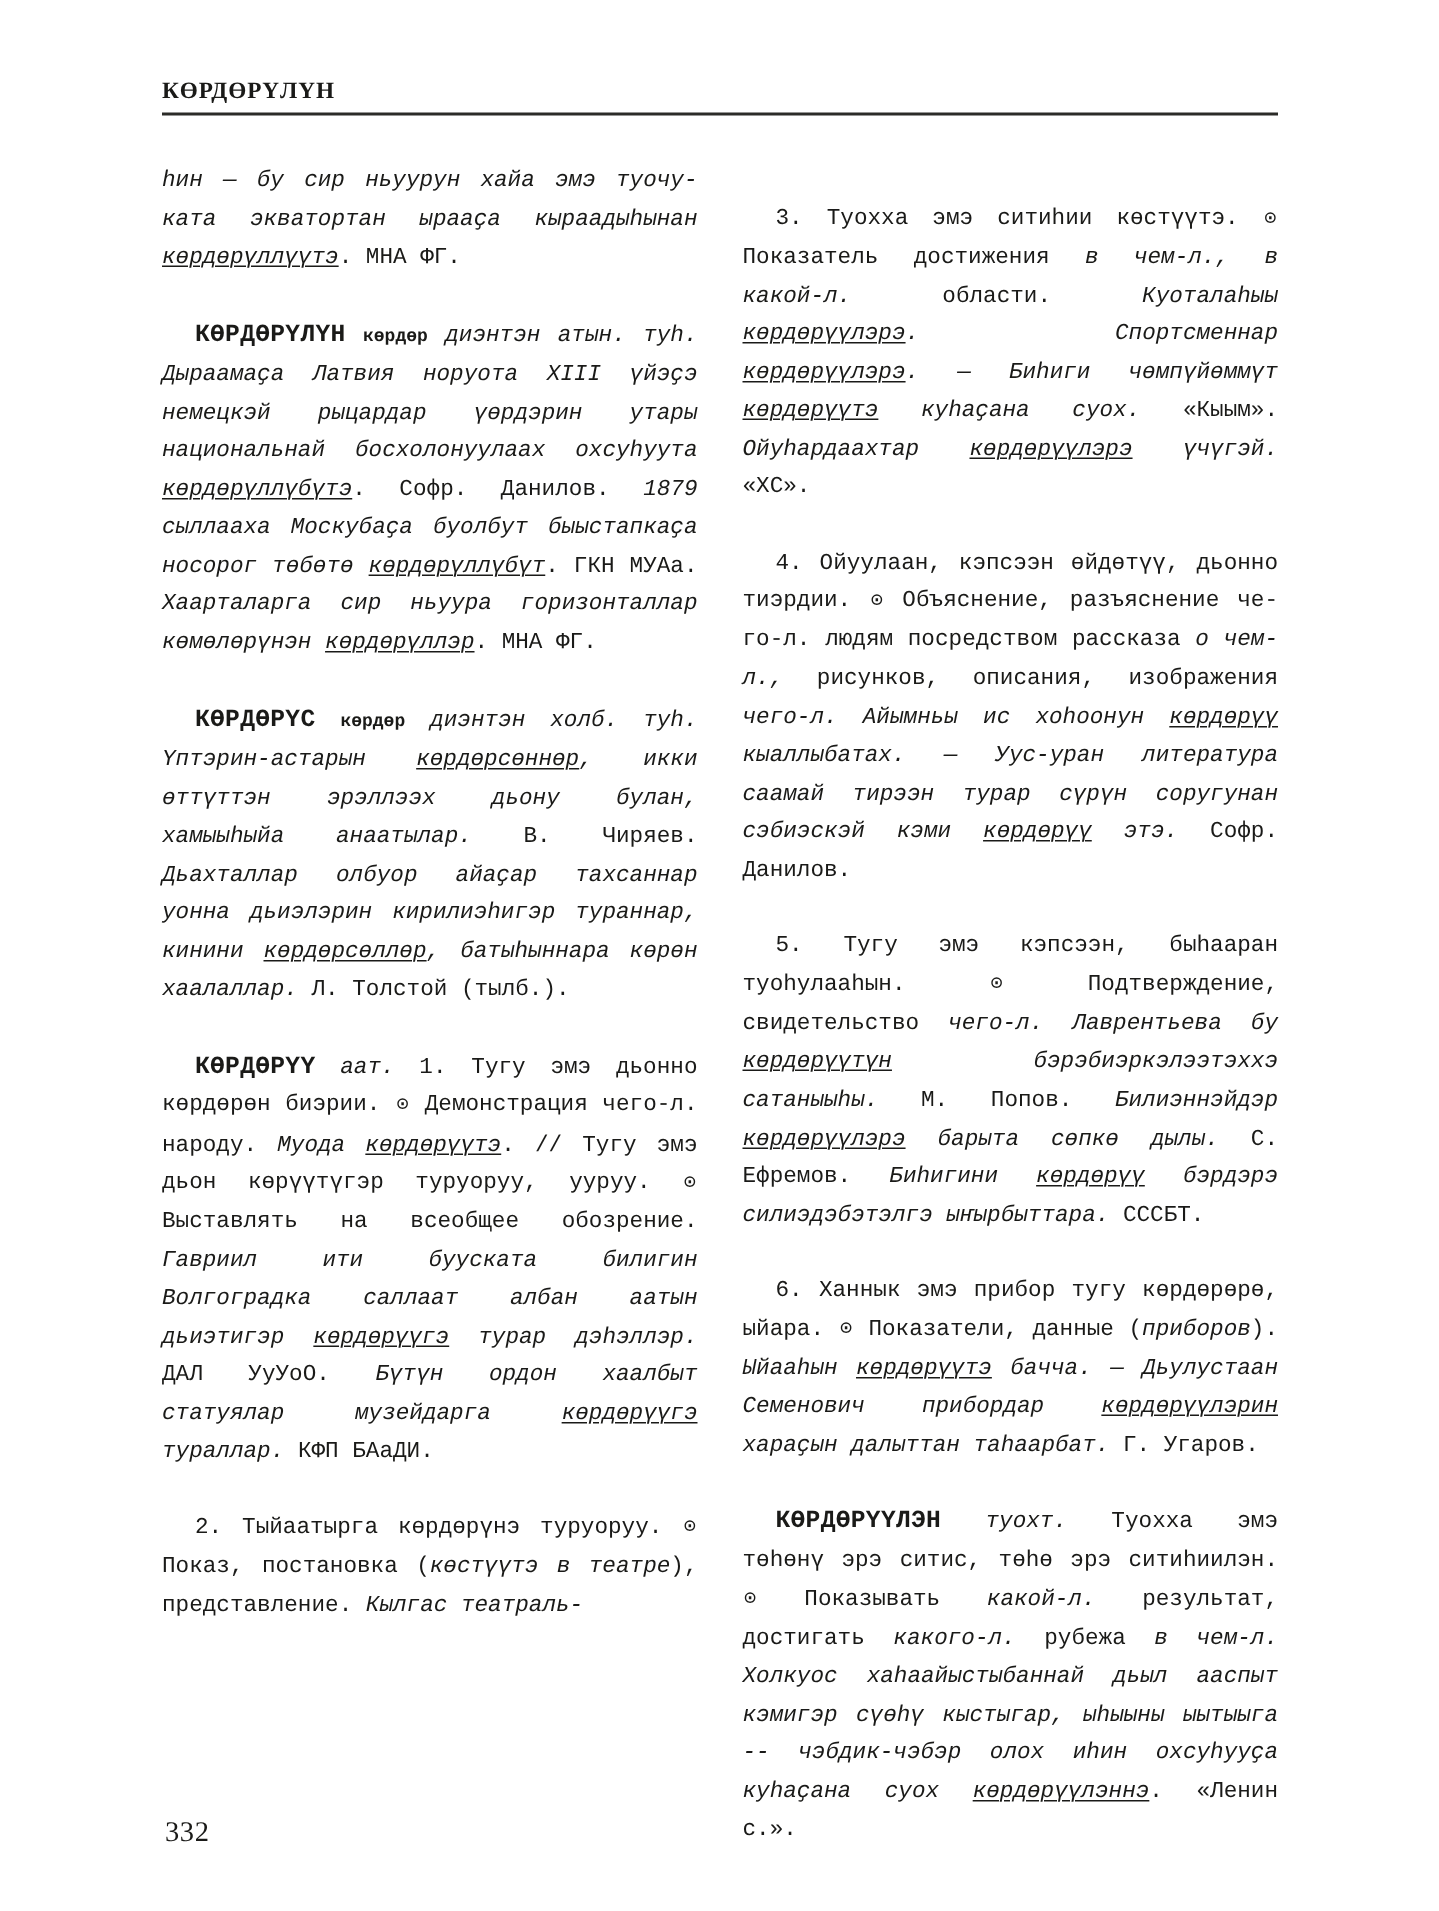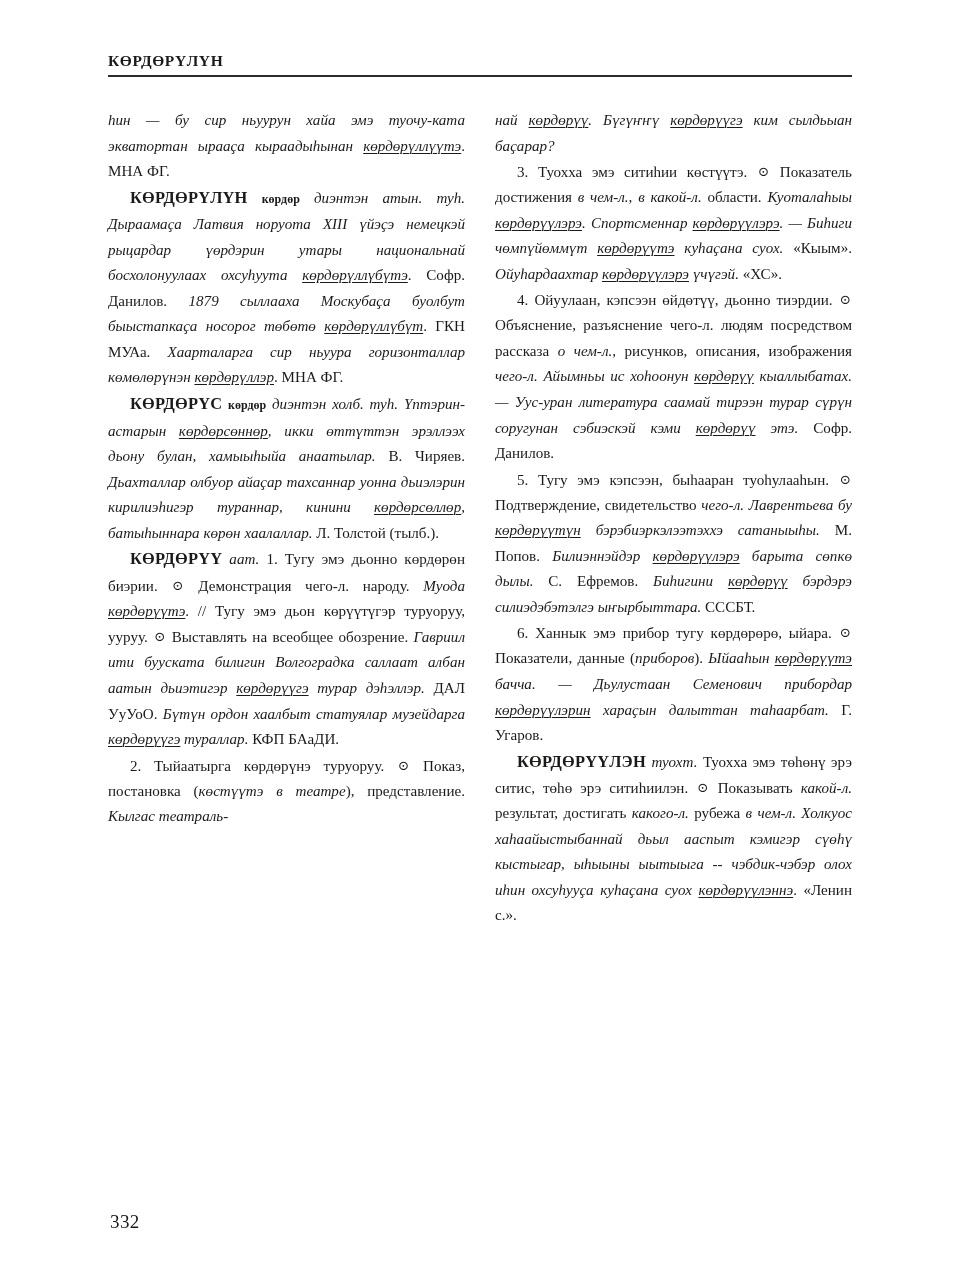--- a/index.html
+++ b/index.html
@@ -48,33 +48,34 @@
     position: absolute;
     left: 108px;
     top: 108px;
     width: 744px;
     display: flex;
     gap: 30px;
   }
   .col {
     width: 357px;
     flex: 0 0 357px;
+    font-family: Liberation Mono, monospace;
   }
 
   p.para {
     margin: 0;
     font-size: 15.1px;
     line-height: 25.55px;
     text-align: justify;
     text-justify: inter-word;
     hyphens: manual;
     font-style: italic;
   }
   p.para.cont { text-indent: 0; }
-  p.para.ind  { text-indent: 22px; }
+  p.para.ind  { text-indent: 22px; margin-top: 25px; }
 
   
   .r  { font-style: normal; }
   
   .i  { font-style: italic; }
 
   
   .hw {
     font-style: normal;
     font-weight: 700;
@@ -133,21 +134,20 @@
       <p class="para ind"><span class="hw">КӨРДӨРҮС</span> <span class="hwb">көрдөр</span> диэнтэн холб. туһ. Үптэрин-астарын <span class="u">көрдөрсөннөр</span>, икки өттүттэн эрэллээх дьону булан, хамыыһыйа анаатылар.<span class="r"> В. Чиряев.</span> Дьахталлар олбуор айаҫар тахсаннар уонна дьиэлэрин кирилиэһигэр тураннар, кинини <span class="u">көрдөрсөллөр</span>, батыһыннара көрөн хаалаллар.<span class="r"> Л. Толстой (тылб.).</span></p>
 
       <p class="para ind"><span class="hw">КӨРДӨРҮҮ</span> <span class="i">аат.</span> <span class="r">1.</span><span class="r"> Тугу эмэ дьонно көрдөрөн биэрии.</span> <span class="dot">⊙</span><span class="r"> Демонстрация чего-л. народу.</span> Муода <span class="u">көрдөрүүтэ</span><span class="r">. //</span><span class="r"> Тугу эмэ дьон көрүүтүгэр туруоруу, ууруу.</span> <span class="dot">⊙</span><span class="r"> Выставлять на всеобщее обозрение.</span> Гавриил ити бууската билигин Волгоградка саллаат албан аатын дьиэтигэр <span class="u">көрдөрүүгэ</span> турар дэһэллэр.<span class="r"> ДАЛ УуУоО.</span> Бүтүн ордон хаалбыт статуялар музейдарга <span class="u">көрдөрүүгэ</span> тураллар.<span class="r"> КФП БАаДИ.</span></p>
 
       <p class="para ind"><span class="r">2.</span><span class="r"> Тыйаатырга көрдөрүнэ туруоруу.</span> <span class="dot">⊙</span><span class="r"> Показ, постановка (</span><span class="i">көстүүтэ в театре</span><span class="r">), представление.</span> Кылгас театраль-</p>
 
     </div>
 
     <div class="col">
 
-      <p class="para cont">най <span class="u">көрдөрүү</span>. Бүгүҥҥү <span class="u">көрдөрүүгэ</span> ким сылдьыан баҫарар?</p>
 
       <p class="para ind"><span class="r">3.</span><span class="r"> Туохха эмэ ситиһии көстүүтэ.</span> <span class="dot">⊙</span><span class="r"> Показатель достижения </span><span class="i">в чем-л., в какой-л.</span><span class="r"> области.</span> Куоталаһыы <span class="u">көрдөрүүлэрэ</span>. Спортсменнар <span class="u">көрдөрүүлэрэ</span>. — Биһиги чөмпүйөммүт <span class="u">көрдөрүүтэ</span> куһаҫана суох.<span class="r"> «Кыым».</span> Ойуһардаахтар <span class="u">көрдөрүүлэрэ</span> үчүгэй.<span class="r"> «ХС».</span></p>
 
       <p class="para ind"><span class="r">4.</span><span class="r"> Ойуулаан, кэпсээн өйдөтүү, дьонно тиэрдии.</span> <span class="dot">⊙</span><span class="r"> Объяснение, разъяснение че­го-л. людям посредством рассказа </span><span class="i">о чем-л.,</span><span class="r"> рисунков, описания, изображения </span><span class="i">чего-л.</span> Айымньы ис хоһоонун <span class="u">көрдөрүү</span> кыаллыбатах. — Уус-уран литература саамай тирээн турар сүрүн соругунан сэбиэскэй кэми <span class="u">көрдөрүү</span> этэ.<span class="r"> Софр. Данилов.</span></p>
 
       <p class="para ind"><span class="r">5.</span><span class="r"> Тугу эмэ кэпсээн, быһаaран туоһулааһын.</span> <span class="dot">⊙</span><span class="r"> Подтверждение, свидетельство </span><span class="i">чего-л.</span> Лаврентьева бу <span class="u">көрдөрүүтүн</span> бэрэбиэркэлээтэххэ сатаныыһы.<span class="r"> М. Попов.</span> Билиэннэйдэр <span class="u">көрдөрүүлэрэ</span> барыта сөпкө дылы.<span class="r"> С. Ефремов.</span> Биһигини <span class="u">көрдөрүү</span> бэрдэрэ силиэдэбэтэлгэ ыҥырбыттара.<span class="r"> СССБТ.</span></p>
 
       <p class="para ind"><span class="r">6.</span><span class="r"> Ханнык эмэ прибор тугу көрдөрөрө, ыйара.</span> <span class="dot">⊙</span><span class="r"> Показатели, данные (</span><span class="i">приборов</span><span class="r">).</span> Ыйааһын <span class="u">көрдөрүүтэ</span> бачча. — Дьулустаан Семенович прибордар <span class="u">көрдөрүүлэрин</span> хараҫын далыттан таһаарбат.<span class="r"> Г. Угаров.</span></p>
 
       <p class="para ind"><span class="hw">КӨРДӨРҮҮЛЭН</span> <span class="i">туохт.</span><span class="r"> Туохха эмэ төһөнү эрэ ситис, төһө эрэ ситиһиилэн.</span> <span class="dot">⊙</span><span class="r"> Показывать </span><span class="i">какой-л.</span><span class="r"> результат, достигать </span><span class="i">какого-л.</span><span class="r"> рубежа </span><span class="i">в чем-л.</span> Холкуос хаһаайыстыбаннай дьыл ааспыт кэмигэр сүөһү кыстыгар, ыһыыны ыытыыга -- чэбдик-чэбэр олох иһин охсуһууҫа куһаҫана суох <span class="u">көрдөрүүлэннэ</span><span class="r">. «Ленин с.».</span></p>

